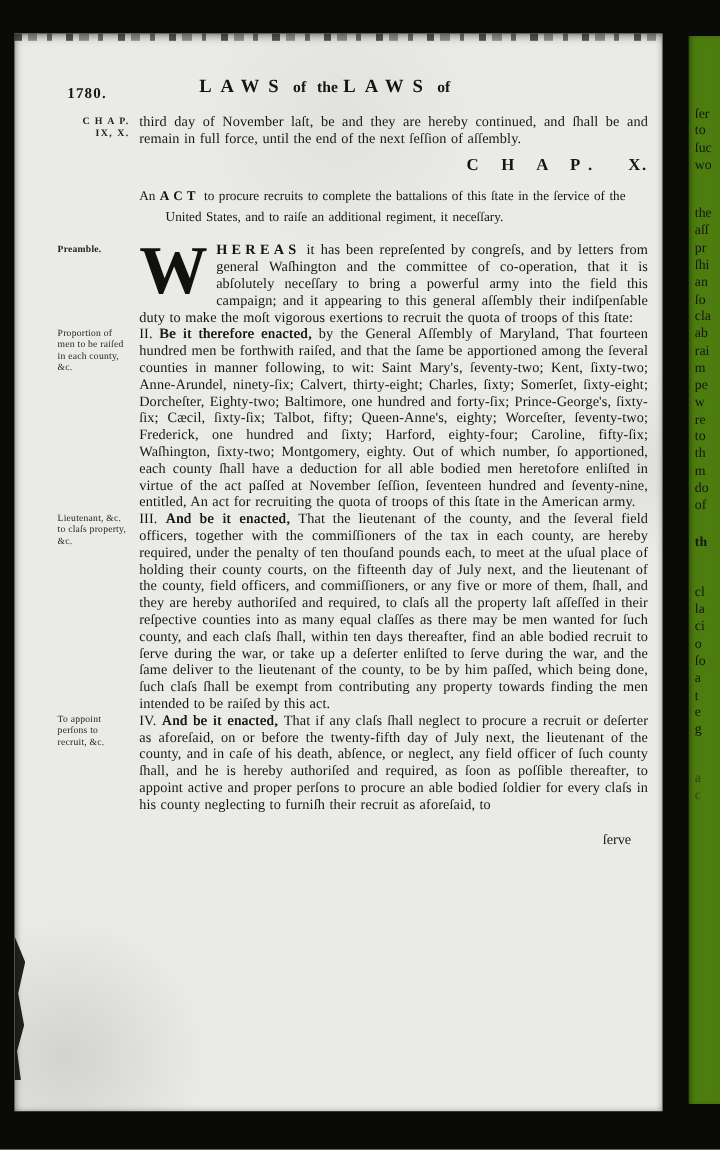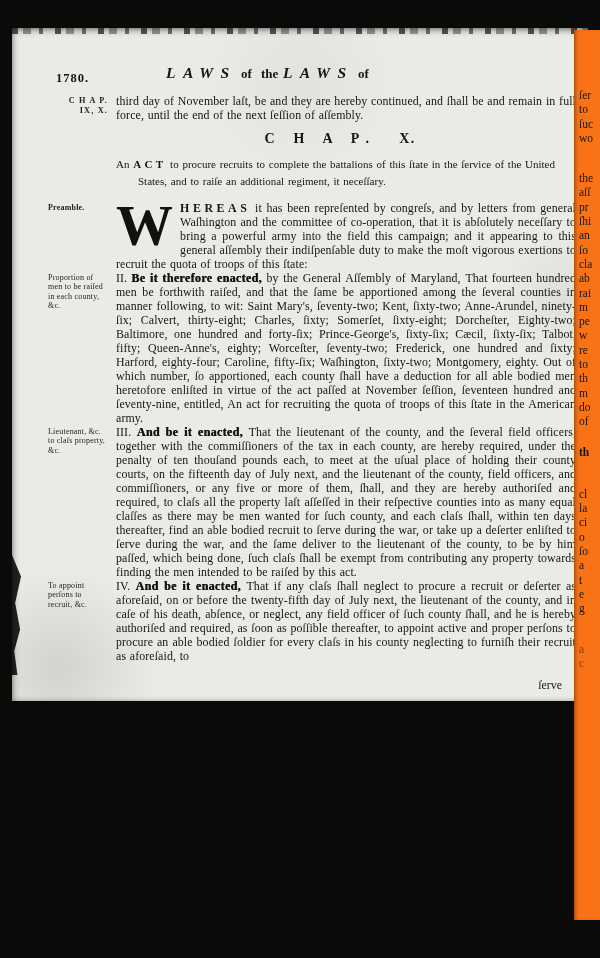--- a/index.html
+++ b/index.html
@@ -5,29 +5,28 @@
   html,body{margin:0;padding:0;}
   body{
     width:600px;height:958px;overflow:hidden;position:relative;
     background:#0a0a09;
     font-family:"Liberation Serif","DejaVu Serif",serif;
     color:#161514;
   }
   .scan{position:absolute;inset:0;}
   
   .page{
-    position:absolute;left:12px;top:28px;width:540px;height:673px;
+    position:absolute;left:12px;top:28px;width:540px;height:898px;
     background:
       radial-gradient(circle at 8% 95%, rgba(0,0,0,.10), transparent 12%),
       radial-gradient(circle at 96% 40%, rgba(0,0,0,.05), transparent 10%),
       radial-gradient(circle at 50% 8%, rgba(0,0,0,.04), transparent 14%),
       #eaeae7;
     box-shadow:inset 0 6px 9px -6px rgba(0,0,0,.75), inset 6px 0 8px -7px rgba(0,0,0,.6),
                inset -4px 0 7px -6px rgba(0,0,0,.5), inset 0 -4px 7px -6px rgba(0,0,0,.45);
-    padding-left:36px;
   }
   .page::before{ 
     content:"";position:absolute;left:0;top:0;right:0;height:6px;
     background:repeating-linear-gradient(90deg,
       rgba(15,15,14,.85) 0 6px, transparent 6px 11px,
       rgba(40,38,35,.55) 11px 19px, transparent 19px 27px,
       rgba(15,15,14,.7) 27px 31px, transparent 31px 43px);
     opacity:.8;
   }
   .page::after{ 
@@ -36,57 +35,57 @@
     opacity:.9;
   }
   .page-inner{
     position:absolute;left:0;top:0;right:0;bottom:0;
     padding:36px 12px 0 36px;box-sizing:border-box;overflow:hidden;
   }
   
   .header-row{position:relative;height:24px;margin-bottom:6px;}
   .year{position:absolute;left:8px;top:7px;font-size:12.5px;letter-spacing:1px;font-weight:600;}
   .running-title{position:absolute;left:118px;top:0;white-space:nowrap;}
-  .rt-caps{font-size:15.5px;font-weight:700;letter-spacing:.48em;font-style:italic;}
+  .rt-caps{font-size:15.5px;font-weight:700;letter-spacing:.48em;}
   .rt-small{font-size:13px;font-weight:600;margin:0 .35em;}
   
   .block{display:grid;grid-template-columns:68px 1fr;align-items:start;}
   .margin-note{
     font-size:8px;line-height:9.6px;padding-top:2px;padding-right:8px;
     white-space:pre-line;letter-spacing:.2px;color:#25221f;
   }
   .margin-note.caps{font-weight:700;letter-spacing:1.2px;text-align:right;font-size:8.2px;}
   .margin-note.preamble-note{text-align:left;font-weight:600;}
   .body-text{
     font-size:11.9px;line-height:14px;text-align:justify;
     letter-spacing:.1px;word-spacing:.6px;
   }
   .carryover{margin-bottom:9px;}
-  .chap-heading{text-align:center;margin:8px 0 9px 56px;font-size:14px;}
+  .chap-heading{text-align:right;margin:8px 0 9px 56px;font-size:14px;}
   .chap-heading .sp{letter-spacing:.55em;font-weight:600;}
   .chap-heading .num{letter-spacing:.1em;font-weight:600;margin-left:1.6em;}
   .act-title{
     margin-left:68px;font-size:11px;line-height:16.8px;
     padding-left:22px;text-indent:-22px;text-align:left;
     word-spacing:1px;margin-bottom:11px;
   }
   .section{margin-top:0;}
   .dropcap{
     float:left;font-size:57px;line-height:44px;padding:3px 7px 0 0;
     font-weight:700;color:#12110f;
   }
-  .seg-blackletter{font-weight:700;letter-spacing:.4px;text-shadow:.45px 0 0 currentColor;}
+  .seg-blackletter{font-weight:400;letter-spacing:.4px;text-shadow:.45px 0 0 currentColor;}
   .seg-italic{word-spacing:1.2px;}
   .seg-spaced{letter-spacing:.3em;font-weight:600;}
   .seg-normal{}
   .catchword-row{margin:15px 14px 0 0;text-align:right;font-size:11.9px;}
   
   .sliver{
     position:absolute;left:574px;top:30px;width:26px;height:890px;
-    background:#f97316;overflow:hidden;
+    background:#4d7c0f;overflow:hidden;
     box-shadow:inset 3px 0 5px -3px rgba(0,0,0,.65);
   }
   .frag-col{padding:58px 0 0 5px;font-size:11.5px;line-height:14.3px;}
   .frag-group{margin-bottom:26px;}
   .frag-group:nth-of-type(3){margin-top:-10px;margin-bottom:28px;font-weight:700;}
   .frag-group:nth-of-type(5){opacity:.55;}
   .frag-line{white-space:nowrap;}
 </style>
 </head>
 <body>

